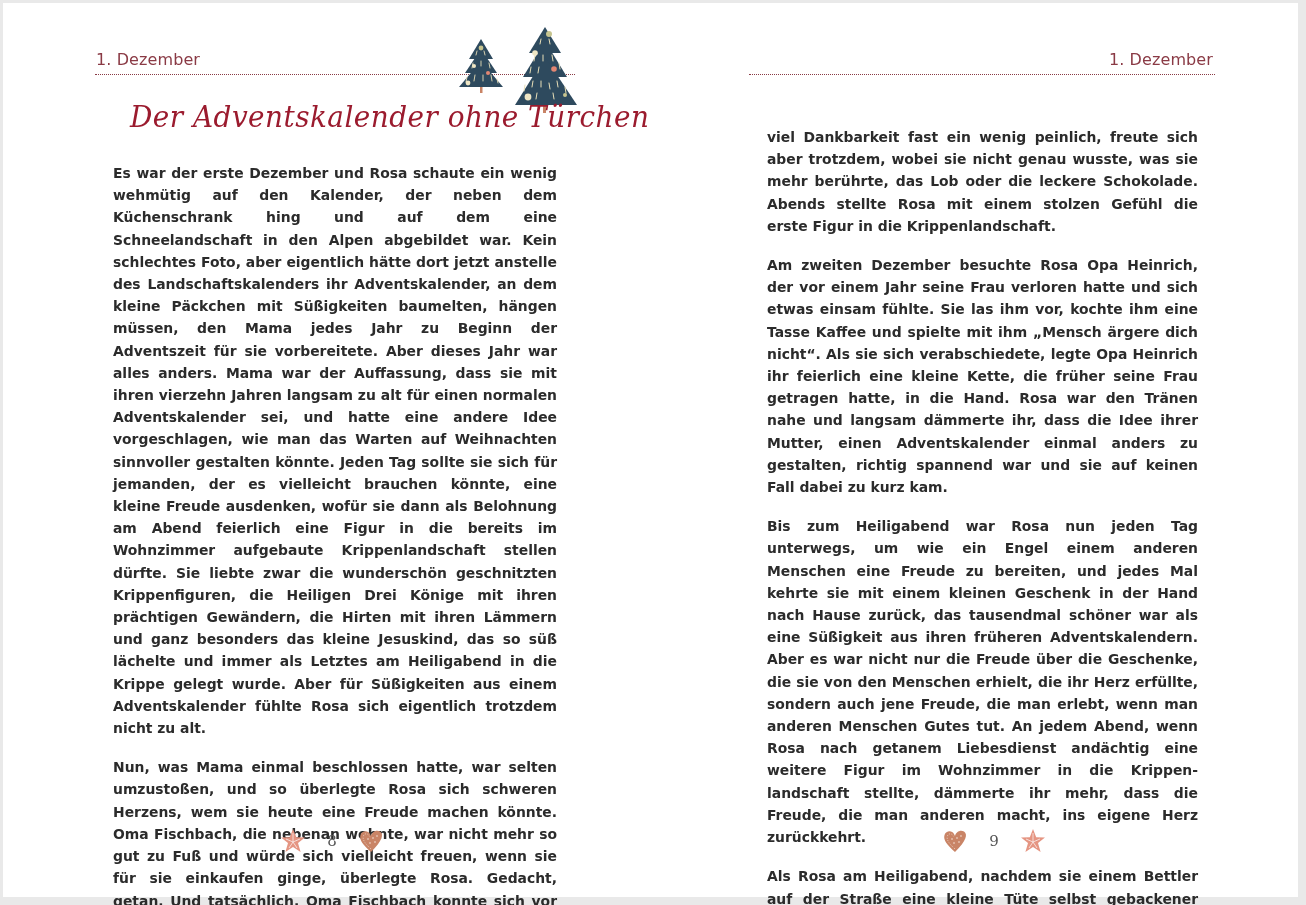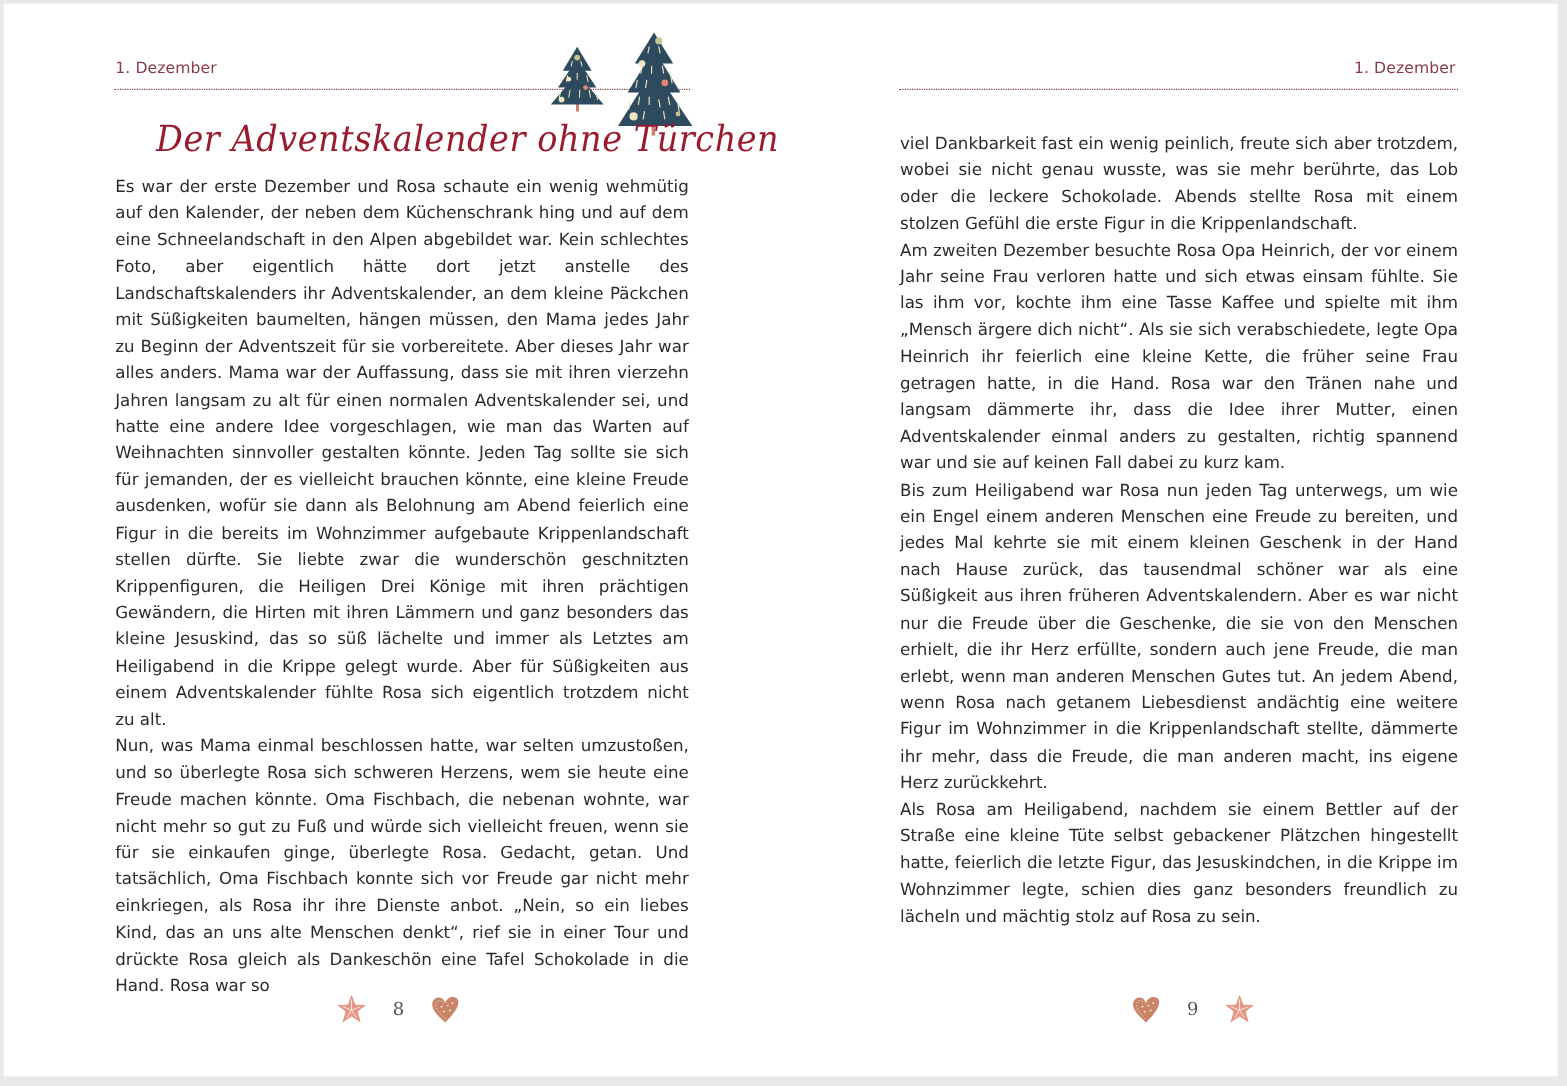--- a/index.html
+++ b/index.html
@@ -14,21 +14,21 @@
     width: 1295px; height: 894px;
     background: #ffffff;
   }
   .page { position: absolute; top: 0; height: 894px; }
   .page-left { left: 0; width: 647px; }
   .page-right { left: 647px; width: 648px; }
 
   .running-head {
     position: absolute; top: 47px;
     font-family: "DejaVu Sans", sans-serif;
-    font-size: 13px; color: #8a3a45; letter-spacing: 0.1px;
+    font-size: 16px; color: #8a3a45; letter-spacing: 0.1px;
   }
   .page-left .running-head { left: 93px; }
   .page-right .running-head { right: 85px; text-align: right; }
 
   .dotted-rule {
     position: absolute; top: 71px; height: 0;
     border-top: 1.6px dotted #8a3a45;
   }
   .page-left .dotted-rule { left: 92px; width: 480px; }
   .page-right .dotted-rule { left: 99px; width: 466px; }
@@ -44,21 +44,21 @@
   }
 
   .body-text {
     position: absolute;
     font-family: "DejaVu Sans", sans-serif;
     font-size: 13.9px; line-height: 22.2px; color: #2b2b2b;
     text-align: justify; hyphens: manual;
   }
   .page-left .body-text { left: 93px; top: 142px; width: 478px; }
   .page-right .body-text { left: 100px; top: 106px; width: 465px; }
-  .body-text p { margin: 0; }
+  .body-text p { margin: 17px; font-weight: bold; }
 
   .folio {
     position: absolute; top: 823px; height: 30px;
     display: flex; align-items: center; gap: 20px;
   }
   .page-left .folio { left: 277px; }
   .page-right .folio { left: 292px; }
   .folio-num {
     font-family: "DejaVu Serif", serif; font-size: 15px; color: #555;
     width: 12px; text-align: center;

